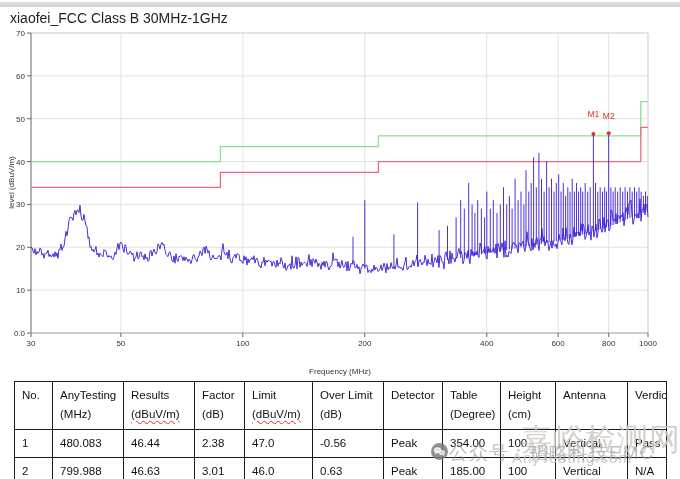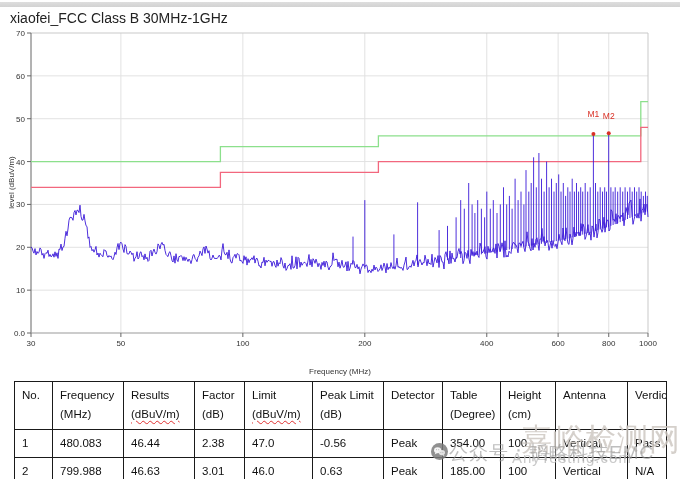--- a/index.html
+++ b/index.html
@@ -118,37 +118,37 @@
       <col style="width: 72px;">
       <col style="width: 39px;">
     </colgroup>
     <thead>
       <tr>
         <th>
           <div>No.</div>
           <div>&nbsp;</div>
         </th>
         <th>
-          <div>Frequency</div>
+          <div>AnyTesting</div>
           <div>(MHz)</div>
         </th>
         <th>
           <div>Results</div>
           <div class="squiggle">(dBuV/m)</div>
         </th>
         <th>
           <div>Factor</div>
           <div>(dB)</div>
         </th>
         <th>
           <div>Limit</div>
           <div class="squiggle">(dBuV/m)</div>
         </th>
         <th>
-          <div>Peak Limit</div>
+          <div>Over Limit</div>
           <div>(dB)</div>
         </th>
         <th>
           <div>Detector</div>
           <div>&nbsp;</div>
         </th>
         <th>
           <div>Table</div>
           <div>(Degree)</div>
         </th>

